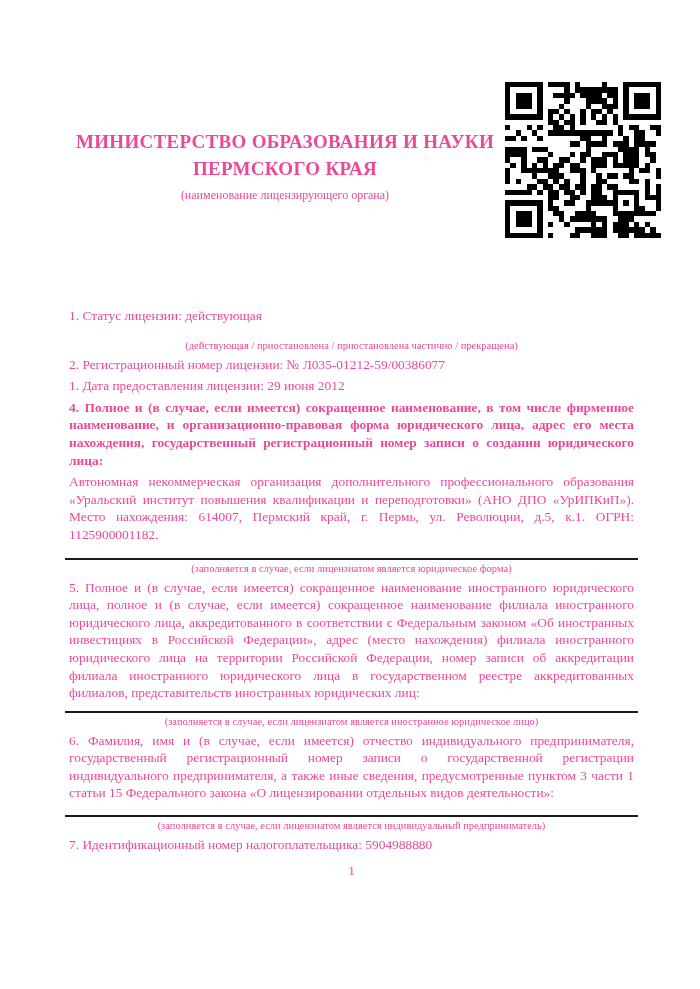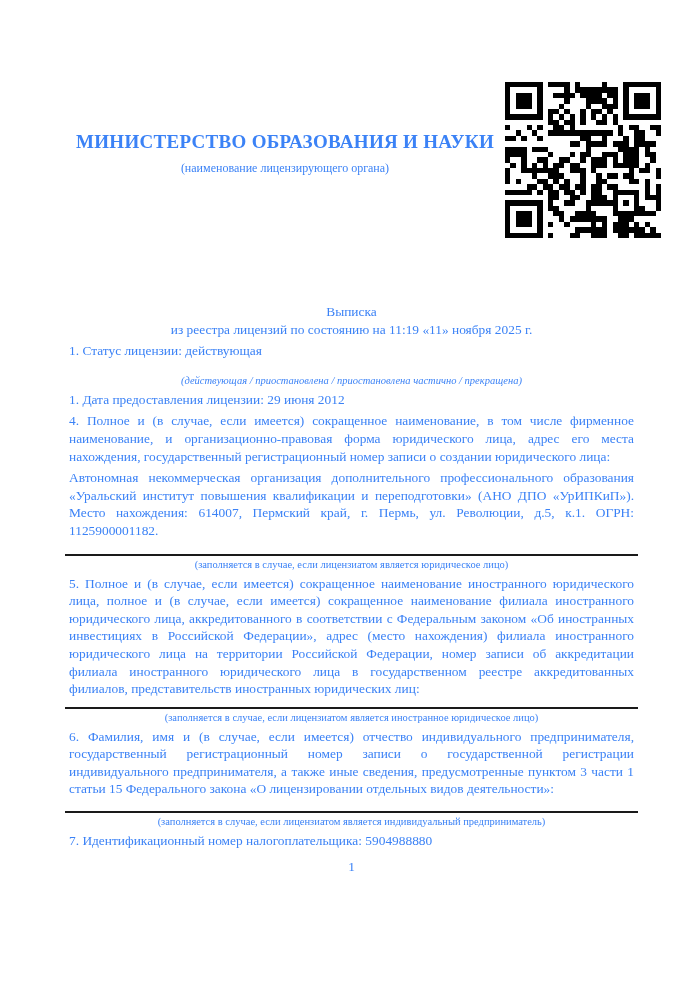--- a/index.html
+++ b/index.html
@@ -5,21 +5,21 @@
   html, body {
     margin: 0;
     padding: 0;
     background: #ffffff;
   }
   .page {
     position: relative;
     width: 700px;
     height: 989px;
     background: #ffffff;
-    color: #3b82f6;
+    color: #ec4899;
     font-family: "Liberation Serif", "DejaVu Serif", serif;
     overflow: hidden;
   }
   .header-text {
     position: absolute;
     top: 128px;
     left: 65px;
     width: 440px;
     text-align: center;
   }
@@ -70,29 +70,29 @@
   .uline {
     border-top: 2px solid #1a1a1a;
     height: 0;
   }
   .pagenum {
     text-align: center;
     font-size: 13.4px;
   }
   .mt8  { margin-top: 8px;  }
   .mt9  { margin-top: 9px;  }
-  .mt12 { margin-top: 12px; }
+  .mt12 { margin-top: 12px; font-weight: bold; }
   .mt13 { margin-top: 13px; }
   .mt14 { margin-top: 14px; }
   .mt16 { margin-top: 16px; }
   .mt17 { margin-top: 17px; }
   .mt20 { margin-top: 20px; }
   .mt22 { margin-top: 22px; }
   .mt33 { margin-top: 33px; }
-  .mt1  { margin-top: 14px; font-style: italic;  }
+  .mt1  { margin-top: 14px;  }
 </style>
 </head>
 <body>
 
 <div class="page">
 
   <div class="qr">
     <svg xmlns="http://www.w3.org/2000/svg" viewBox="0 0 29 29" fill="#000000">
         <rect x="0" y="0" width="1" height="1"></rect>
         <rect x="1" y="0" width="1" height="1"></rect>
@@ -527,40 +527,38 @@
         <rect x="24" y="28" width="1" height="1"></rect>
         <rect x="25" y="28" width="1" height="1"></rect>
         <rect x="26" y="28" width="1" height="1"></rect>
         <rect x="27" y="28" width="1" height="1"></rect>
         <rect x="28" y="28" width="1" height="1"></rect>
       </svg>
   </div>
 
   <div class="header-text">
     <div class="ministry-line">МИНИСТЕРСТВО ОБРАЗОВАНИЯ И НАУКИ</div>
+    <div class="ministry-line">ПЕРМСКОГО КРАЯ</div>
     <div class="header-caption">(наименование лицензирующего органа)</div>
   </div>
 
   <div class="content">
 
-    <div class="doc-title">
-      <div>Выписка</div>
-      <div>из реестра лицензий по состоянию на 11:19 «11» ноября 2025 г.</div>
-    </div>
 
     <p class="mt33">1. Статус лицензии: действующая</p>
     <div class="cap mt1">(действующая / приостановлена / приостановлена частично / прекращена)</div>
 
+    <p class="mt20">2. Регистрационный номер лицензии: № Л035-01212-59/00386077</p>
 
     <p class="mt16">1. Дата предоставления лицензии: 29 июня 2012</p>
 
     <p class="just mt12">4. Полное и (в случае, если имеется) сокращенное наименование, в том числе фирменное наименование, и организационно-правовая форма юридического лица, адрес его места нахождения, государственный регистрационный номер записи о создании юридического лица:</p>
     <p class="just">Автономная некоммерческая организация дополнительного профессионального образования «Уральский институт повышения квалификации и переподготовки» (АНО ДПО «УрИПКиП»). Место нахождения: 614007, Пермский край, г. Пермь, ул. Революции, д.5, к.1. ОГРН: 1125900001182.</p>
     <div class="uline mt1"></div>
-    <div class="cap">(заполняется в случае, если лицензиатом является юридическое лицо)</div>
+    <div class="cap">(заполняется в случае, если лицензиатом является юридическое форма)</div>
 
     <p class="just mt14">5. Полное и (в случае, если имеется) сокращенное наименование иностранного юридического лица, полное и (в случае, если имеется) сокращенное наименование филиала иностранного юридического лица, аккредитованного в соответствии с Федеральным законом «Об иностранных инвестициях в Российской Федерации», адрес (место нахождения) филиала иностранного юридического лица на территории Российской Федерации, номер записи об аккредитации филиала иностранного юридического лица в государственном реестре аккредитованных филиалов, представительств иностранных юридических лиц:</p>
     <div class="uline mt9"></div>
     <div class="cap">(заполняется в случае, если лицензиатом является иностранное юридическое лицо)</div>
 
     <p class="just mt17">6. Фамилия, имя и (в случае, если имеется) отчество индивидуального предпринимателя, государственный регистрационный номер записи о государственной регистрации индивидуального предпринимателя, а также иные сведения, предусмотренные пунктом 3 части 1 статьи 15 Федерального закона «О лицензировании отдельных видов деятельности»:</p>
     <div class="uline mt13"></div>
     <div class="cap">(заполняется в случае, если лицензиатом является индивидуальный предприниматель)</div>
 
     <p class="mt22">7. Идентификационный номер налогоплательщика: 5904988880</p>

